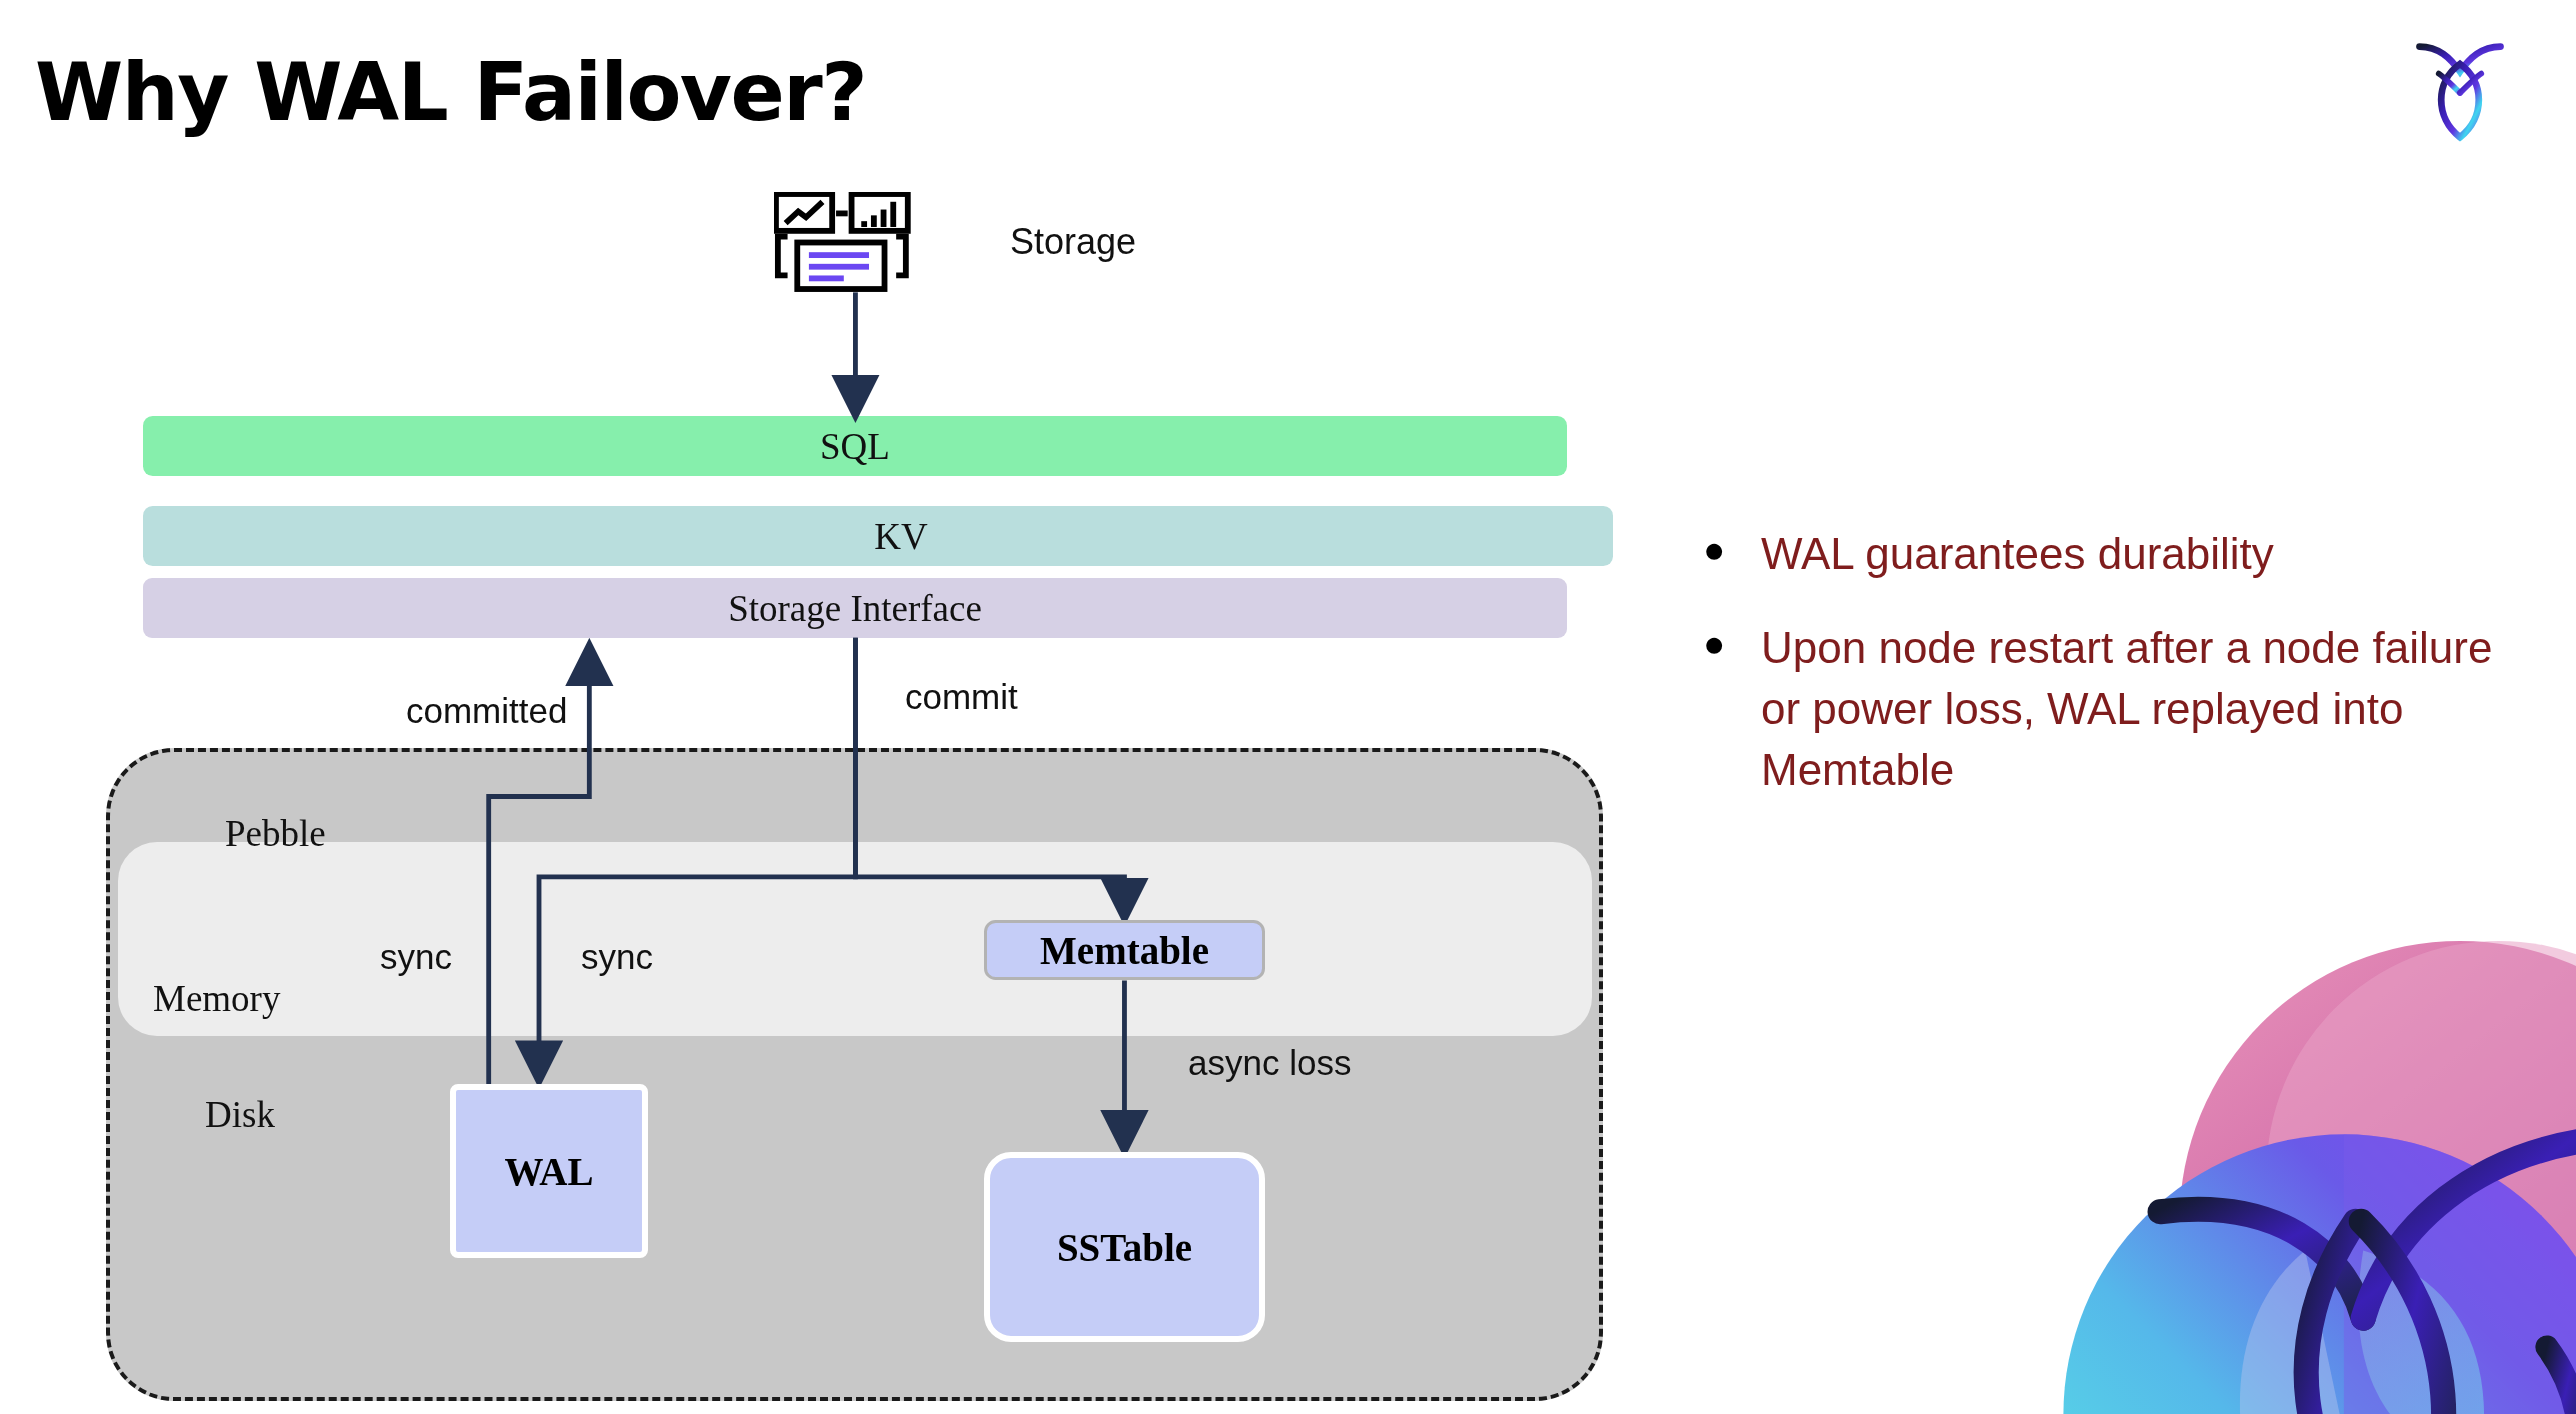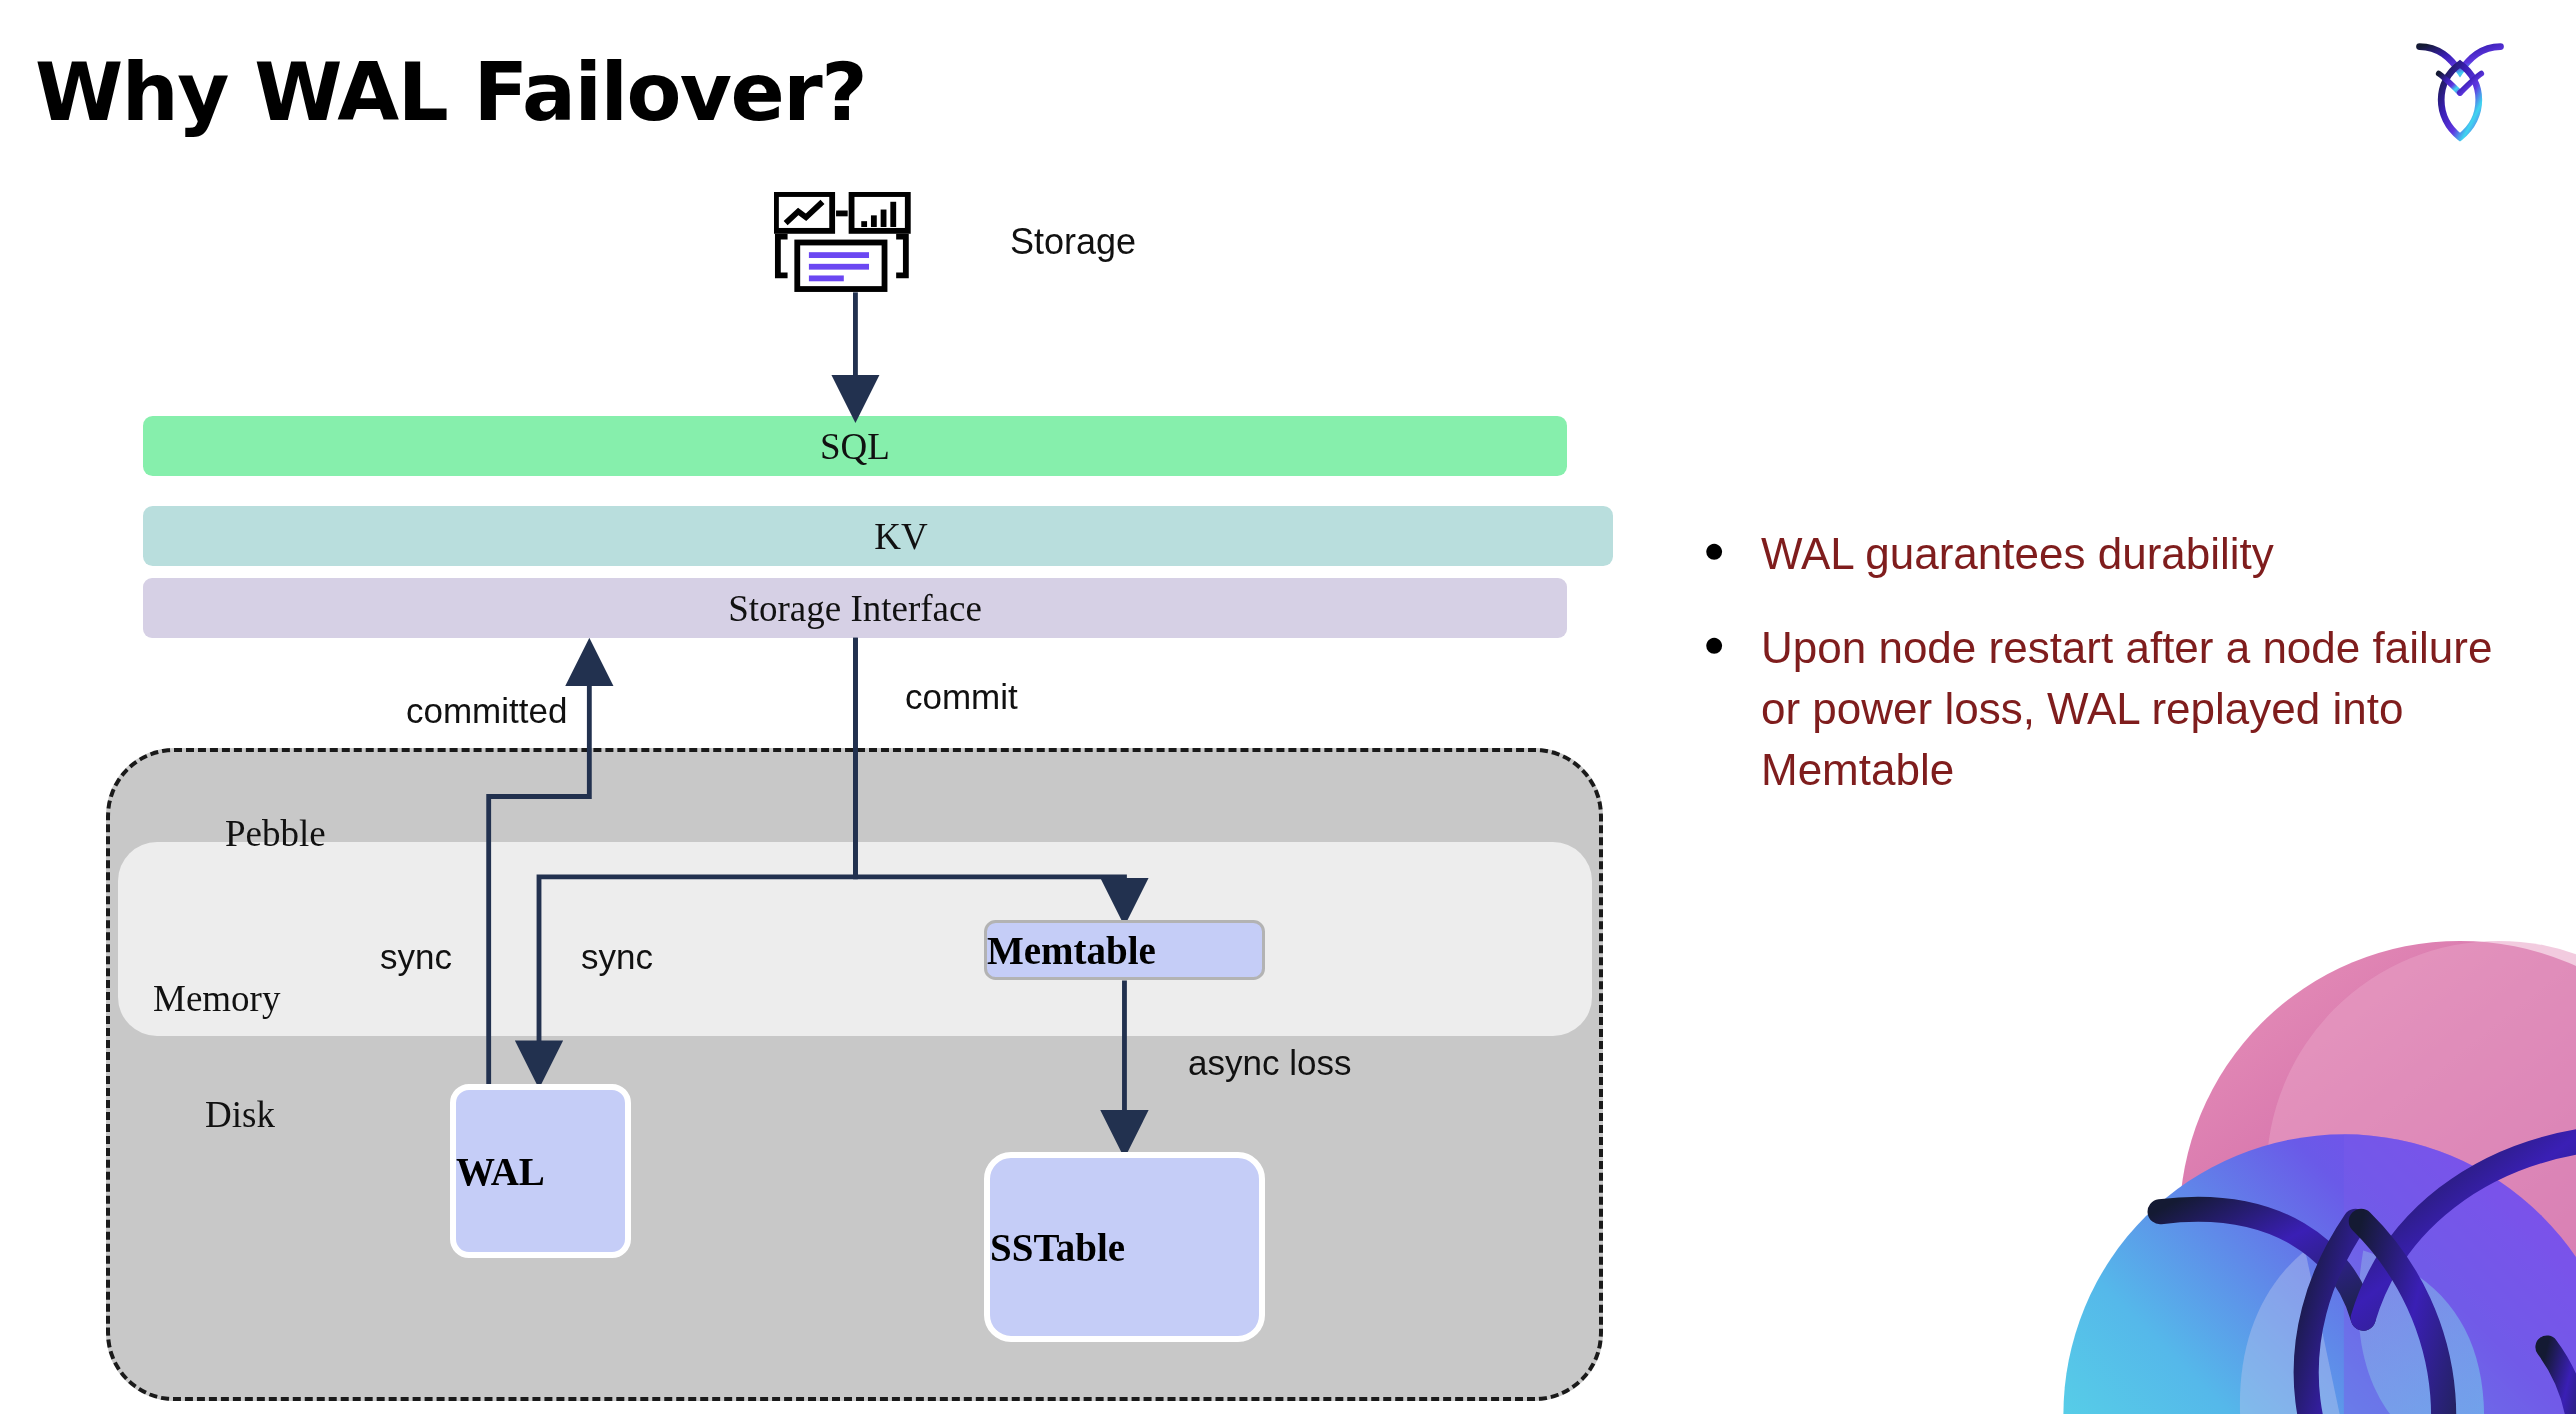--- a/index.html
+++ b/index.html
@@ -118,35 +118,36 @@
     font-size: 37px;
     color: #111111;
   }
 
   
   .node-box {
     position: absolute;
     background: #c5cdf7;
     display: flex;
     align-items: center;
+    justify-content: center;
     font-family: "Liberation Serif", serif;
     font-weight: 700;
     font-size: 39px;
     color: #000000;
     box-sizing: border-box;
   }
   #node-memtable {
     left: 984px; top: 920px; width: 281px; height: 60px;
     border: 3.9px solid #b3b3b3;
     border-radius: 11.6px;
   }
   #node-wal {
-    left: 450px; top: 1084px; width: 181px; height: 174px;
+    left: 450px; top: 1084px; width: 198px; height: 174px;
     border: 6.8px solid #ffffff;
-    border-radius: 19px;
+    border-radius: 8px;
   }
   #node-sstable {
     left: 984px; top: 1152px; width: 281px; height: 190px;
     border: 6.8px solid #ffffff;
     border-radius: 27px;
   }
 
   
   .edge-label {
     position: absolute;

